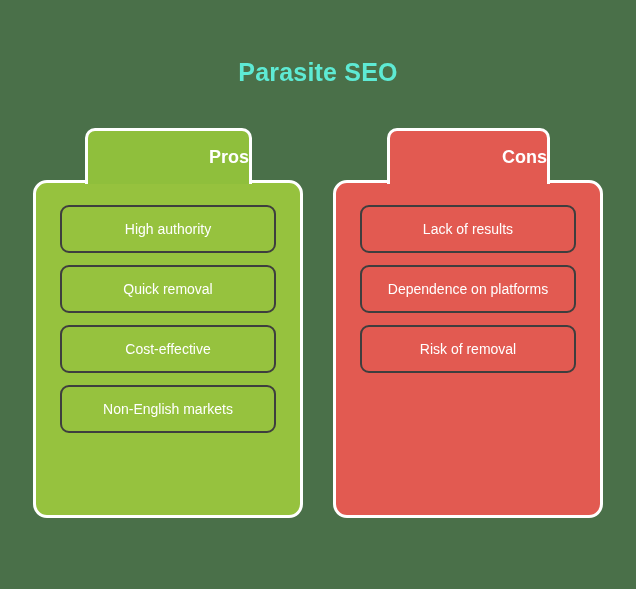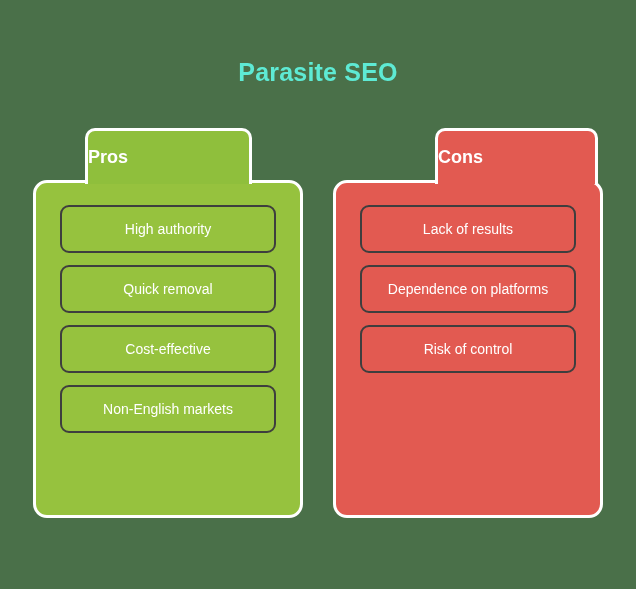--- a/index.html
+++ b/index.html
@@ -41,36 +41,35 @@
   .tab {
     position: absolute;
     top: 0;
     height: 56px;
     border-radius: 10px 10px 0 0;
     border: 3px solid #ffffff;
     border-bottom: none;
     box-sizing: border-box;
     display: flex;
     align-items: center;
-    justify-content: flex-start;
+    justify-content: flex-end;
     font-size: 18px;
     font-weight: bold;
     color: #ffffff;
     z-index: 1;
   }
   .column.pros .tab {
     left: 52px;
     width: 167px;
     background: #8fbf3c;
   }
   .column.cons .tab {
     left: 54px;
     width: 163px;
     background: #e25a51;
-    margin-left: 48px;
   }
 
   .panel {
     position: absolute;
     top: 52px;
     left: 0;
     width: 270px;
     height: 338px;
     box-sizing: border-box;
     border-radius: 14px;
@@ -120,18 +119,18 @@
   </div>
 
   <div class="column cons">
     <div class="tab">
       <span>Cons</span>
     </div>
     <div class="panel">
       <div class="items">
         <div class="item">Lack of results</div>
         <div class="item">Dependence on platforms</div>
-        <div class="item">Risk of control</div>
+        <div class="item">Risk of removal</div>
       </div>
     </div>
   </div>
 
 </div>
 
 </body></html>

